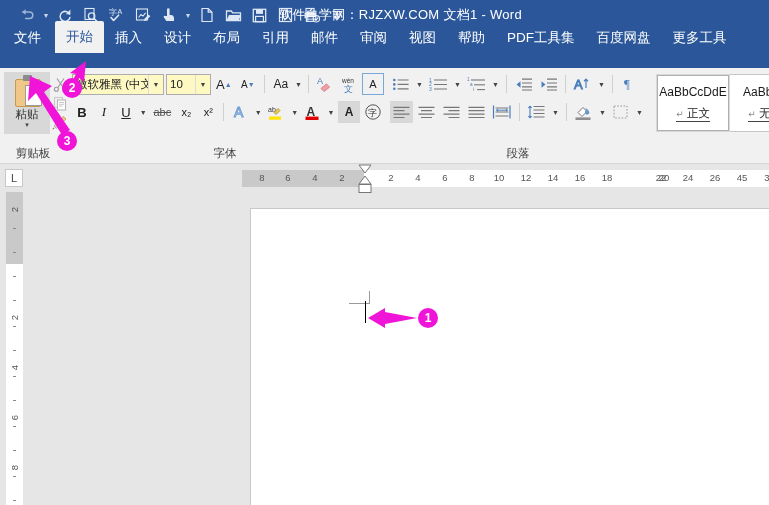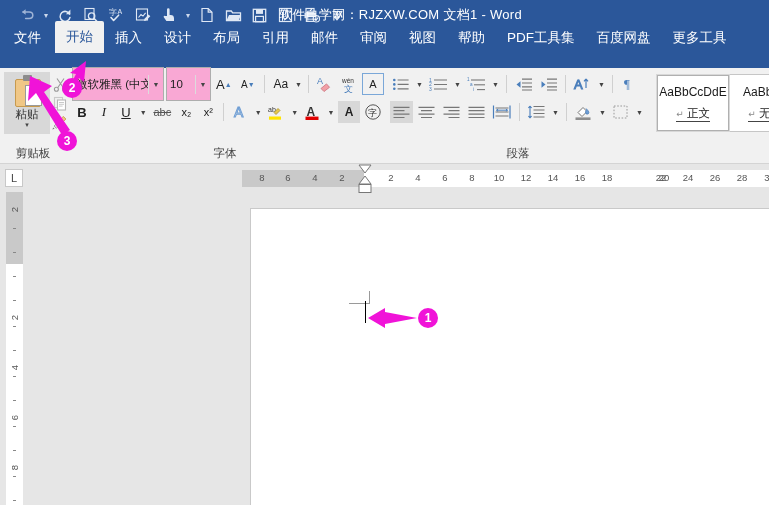--- a/index.html
+++ b/index.html
@@ -84,21 +84,21 @@
   .paste-label{font-size:11.5px;color:#333;margin-top:1px;line-height:13px;}
   .paste-caret{font-size:7px;color:#444;line-height:8px;}
   .clip-small{display:flex;flex-direction:column;gap:1px;padding-top:3px;}
   .sm-btn{width:20px;height:18px;display:flex;align-items:center;justify-content:center;}
 
   
   .g-font{width:318px;}
   .font-rows{display:flex;flex-direction:column;gap:4px;padding-left:6px;width:100%;box-sizing:border-box;}
   .frow{display:flex;align-items:center;gap:2px;height:24px;}
   .combo{
-    height:34px;border:1px solid #adadad;background:#f9a8d4;display:flex;align-items:center;
+    height:21px;border:1px solid #adadad;background:#fef9c3;display:flex;align-items:center;
     font-size:11.5px;color:#222;box-sizing:border-box;
   }
   .combo .val{padding:0 3px;overflow:hidden;white-space:nowrap;flex:1;}
   .combo .cb-arrow{
     width:14px;height:19px;display:flex;align-items:center;justify-content:center;
     font-size:7px;color:#444;border-left:1px solid #dcdcdc;
   }
   .font-name{width:92px;}
   .font-size{width:52px;}
   .rbtn{
@@ -579,21 +579,21 @@
       <div class="hr-tick" style="left:444px;">8</div>
       <div class="hr-tick" style="left:471px;">10</div>
       <div class="hr-tick" style="left:498px;">12</div>
       <div class="hr-tick" style="left:525px;">14</div>
       <div class="hr-tick" style="left:552px;">16</div>
       <div class="hr-tick" style="left:579px;">18</div>
       <div class="hr-tick" style="left:606px;margin-left:30px;">20</div>
       <div class="hr-tick" style="left:633px;">22</div>
       <div class="hr-tick" style="left:660px;">24</div>
       <div class="hr-tick" style="left:687px;">26</div>
-      <div class="hr-tick" style="left:714px;">28</div>
+      <div class="hr-tick" style="left:714px;">45</div>
       <div class="hr-tick" style="left:739px;">3</div>
 
       <div class="ind-wrap" style="left:330px;top:-6px;">
         <svg width="14" height="30" viewBox="0 0 14 30">
           <path d="M1 1h12l-6 8z" fill="#fff" stroke="#777" stroke-width="1"></path>
           <path d="M7 12 1 20h12z" fill="#fff" stroke="#777" stroke-width="1"></path>
           <rect x="1" y="20.5" width="12" height="8" fill="#fff" stroke="#777" stroke-width="1"></rect>
         </svg>
       </div>
     </div>

